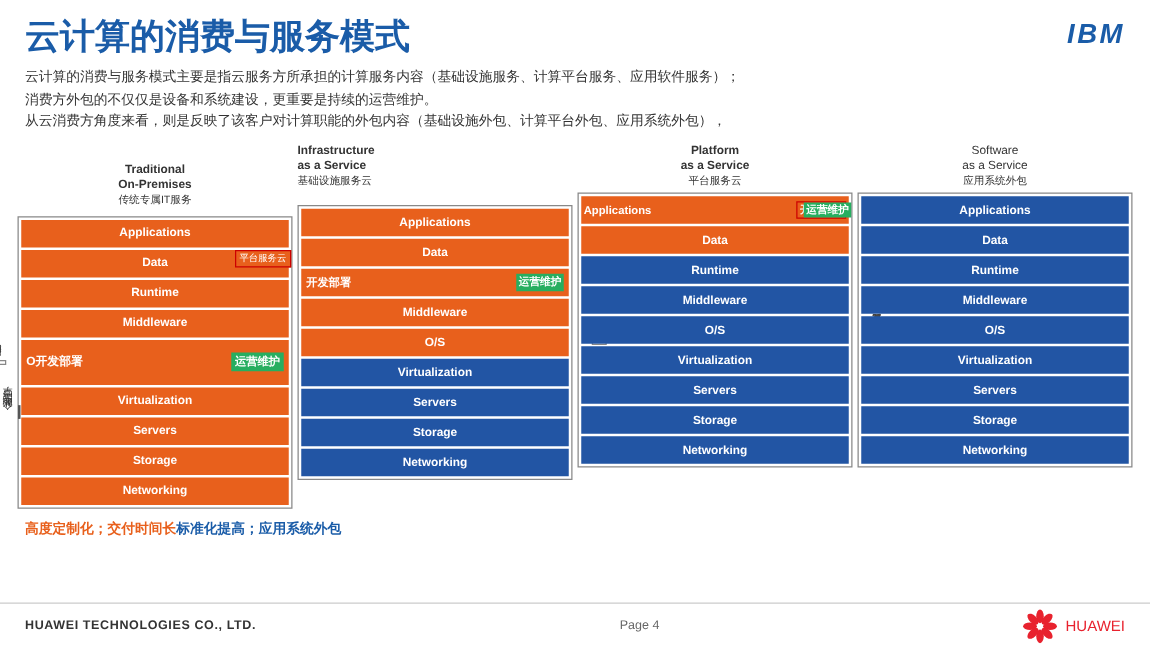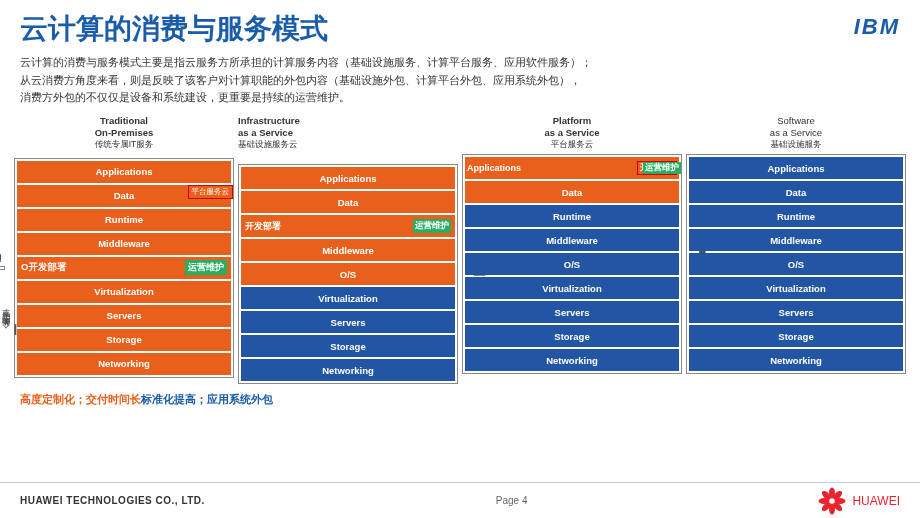--- a/index.html
+++ b/index.html
@@ -62,32 +62,32 @@
 
 <div class="page-container">
 
   <div class="header">
     <h1 class="title">云计算的消费与服务模式</h1>
     <div class="ibm-logo">IBM</div>
   </div>
 
   <div class="description">
     <div>云计算的消费与服务模式主要是指云服务方所承担的计算服务内容（基础设施服务、计算平台服务、应用软件服务）；</div>
+    <div>消费方外包的不仅仅是设备和系统建设，更重要是持续的运营维护。</div>
     <div>从云消费方角度来看，则是反映了该客户对计算职能的外包内容（基础设施外包、计算平台外包、应用系统外包），</div>
-    <div>消费方外包的不仅仅是设备和系统建设，更重要是持续的运营维护。</div>
   </div>
 
   <div style="position:relative; padding: 0 14px; display:flex; gap:4px; margin-top:2px;">
 
     <div style="position:absolute; left:2px; top:60px; height:310px; display:flex; align-items:center; z-index:5;">
       <div style="writing-mode:vertical-rl; transform:rotate(180deg); font-size:8px; color:#333; border-left:2px solid #555; padding-left:2px; white-space:nowrap; line-height:1.3;">众&nbsp;能&nbsp;圈&nbsp;出&nbsp;己&nbsp;掌</div>
     </div>
 
     <div style="flex:1; position:relative;">
-      <div class="col-header" style="text-align:center; margin-bottom:3px;">
+      <div class="col-header" style="text-align:center; margin-bottom:3px;margin-top:15px;">
         <div style="font-size:9.5px; font-weight:bold; color:#333; line-height:1.3;">Traditional<br>On-Premises</div>
         <div style="font-size:8.5px; color:#333;">传统专属IT服务</div>
       </div>
       <div style="border:1.5px solid #888; padding:2px; position:relative;">
 
         <div style="position:absolute; left:-24px; top:0; height:100%; display:flex; align-items:center;">
           <div style="writing-mode:vertical-rl; transform:rotate(180deg); font-size:7.5px; color:#444; white-space:nowrap; border:1px solid #888; padding:1px 1px; background:#fff;">众能圈出己掌</div>
         </div>
         <div style="height:22px; background:#e8601c; display:flex; align-items:center; justify-content:center; margin-bottom:2px;">
             <span style="font-size:9.5px; font-weight:bold; color:#fff;">Applications</span>
@@ -96,21 +96,21 @@
           <span style="font-size:9.5px; font-weight:bold; color:#fff;">Data</span>
 
           <div style="position:absolute; right:-2px; top:0; background:#e8601c; border:1px solid #c00; font-size:7.5px; color:#fff; padding:1px 3px; white-space:nowrap; z-index:10;">平台服务云</div>
         </div>
         <div style="height:22px; background:#e8601c; display:flex; align-items:center; justify-content:center; margin-bottom:2px;">
             <span style="font-size:9.5px; font-weight:bold; color:#fff;">Runtime</span>
           </div>
         <div style="height:22px; background:#e8601c; display:flex; align-items:center; justify-content:center; margin-bottom:2px;">
             <span style="font-size:9.5px; font-weight:bold; color:#fff;">Middleware</span>
           </div>
-        <div style="height:22px; background:#e8601c; display:flex; align-items:center; justify-content:center; margin-bottom:2px; position:relative;">
+        <div style="height:36px; background:#e8601c; display:flex; align-items:center; justify-content:center; margin-bottom:2px; position:relative;">
           <span style="font-size:9.5px; font-weight:bold; color:#fff; position:absolute; left:4px;">O开发部署</span>
           <span style="font-size:9px; font-weight:bold; color:#fff; position:absolute; right:4px; background:#27ae60; padding:1px 3px;">运营维护</span>
         </div>
         <div style="height:22px; background:#e8601c; display:flex; align-items:center; justify-content:center; margin-bottom:2px;">
             <span style="font-size:9.5px; font-weight:bold; color:#fff;">Virtualization</span>
           </div>
         <div style="height:22px; background:#e8601c; display:flex; align-items:center; justify-content:center; margin-bottom:2px;">
             <span style="font-size:9.5px; font-weight:bold; color:#fff;">Servers</span>
           </div>
         <div style="height:22px; background:#e8601c; display:flex; align-items:center; justify-content:center; margin-bottom:2px;">
@@ -201,21 +201,21 @@
           </div>
         <div style="height:22px; background:#2255a4; display:flex; align-items:center; justify-content:center;">
             <span style="font-size:9.5px; font-weight:bold; color:#fff;">Networking</span>
           </div>
       </div>
     </div>
 
     <div style="flex:1; position:relative;">
       <div style="text-align:center; margin-bottom:3px;">
         <div style="font-size:9.5px; font-weight:normal; color:#333; line-height:1.3;">Software<br>as a Service</div>
-        <div style="font-size:8.5px; color:#333;">基础设施服务</div>
+        <div style="font-size:8.5px; color:#333;">应用系统外包</div>
       </div>
       <div style="border:1.5px solid #888; padding:2px; position:relative;">
 
         <div style="height:22px; background:#2255a4; display:flex; align-items:center; justify-content:center; margin-bottom:2px;">
             <span style="font-size:9.5px; font-weight:bold; color:#fff;">Applications</span>
           </div>
         <div style="height:22px; background:#2255a4; display:flex; align-items:center; justify-content:center; margin-bottom:2px;">
             <span style="font-size:9.5px; font-weight:bold; color:#fff;">Data</span>
           </div>
         <div style="height:22px; background:#2255a4; display:flex; align-items:center; justify-content:center; margin-bottom:2px;">

